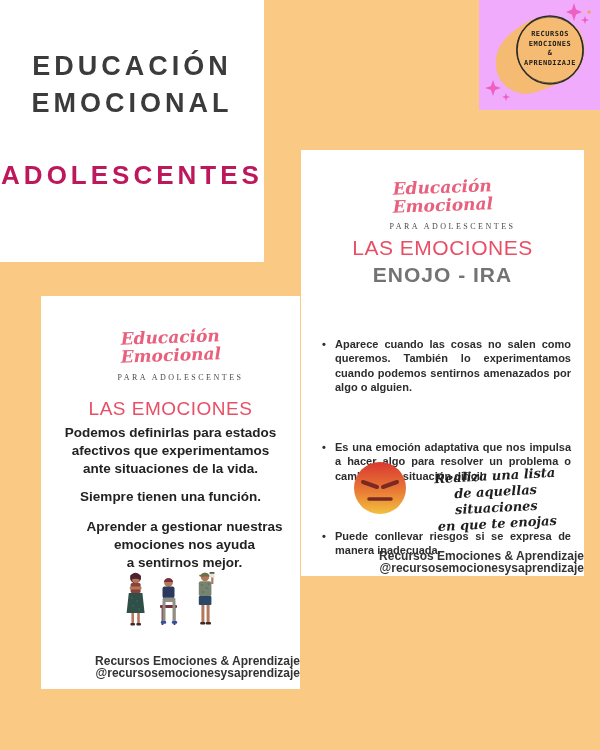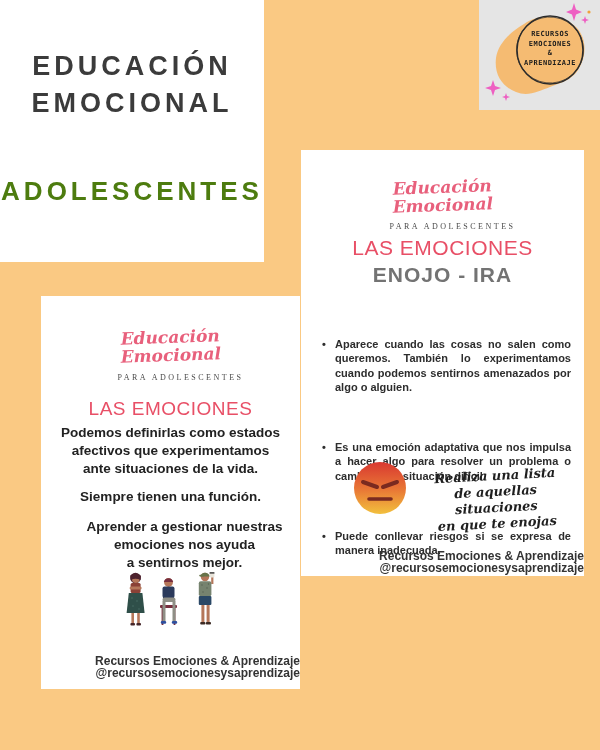--- a/index.html
+++ b/index.html
@@ -5,25 +5,25 @@
   html,body{margin:0;padding:0;}
   body{width:600px;height:750px;position:relative;overflow:hidden;
        font-family:"Liberation Sans",sans-serif;background:#FAC983;}
   .abs{position:absolute;}
   .preline{white-space:pre-line;}
 
   
   .hero{left:0;top:0;width:264px;height:262px;background:#ffffff;}
   .hero-title{left:0;top:48px;width:264px;text-align:center;
     font-size:27px;font-weight:700;letter-spacing:4px;line-height:37px;color:#3B3B3B;}
-  .hero-sub{left:0;top:176px;width:264px;text-align:center;
-    font-size:26px;font-weight:700;letter-spacing:4px;color:#4d7c0f;}
+  .hero-sub{left:0;top:160px;width:264px;text-align:center;
+    font-size:26px;font-weight:700;letter-spacing:4px;color:#be185d;}
 
   
-  .logo-block{left:479px;top:0;width:121px;height:110px;background:#e5e5e5;}
+  .logo-block{left:479px;top:0;width:121px;height:110px;background:#f0abfc;}
   .badge-text{left:30px;top:30px;width:82px;text-align:center;
     font-family:"DejaVu Sans Mono",monospace;font-size:7px;font-weight:700;
     letter-spacing:.5px;line-height:9.5px;color:#1c1c1c;}
 
   
   .card{background:#ffffff;}
   .card-right{left:301px;top:150px;width:283px;height:426px;}
   .card-left{left:41px;top:296px;width:259px;height:393px;}
 
   .brand-script{width:100%;text-align:center;
@@ -134,21 +134,21 @@
 </div>
 
 <div class="abs card card-left">
   <div class="abs brand-script">
     <div>Educación</div>
     <div>Emocional</div>
   </div>
   <div class="abs brand-tagline">PARA ADOLESCENTES</div>
   <div class="abs h-pink">LAS EMOCIONES</div>
 
-  <div class="abs para p1 preline">Podemos definirlas como estados
+  <div class="abs para p1 preline">Podemos definirlas para estados
 afectivos que experimentamos
 ante situaciones de la vida.</div>
   <div class="abs para p2 preline">Siempre tienen una función.</div>
   <div class="abs para p3 preline">Aprender a gestionar nuestras
 emociones nos ayuda
 a sentirnos mejor.</div>
 
   <svg class="abs illu" viewBox="0 0 100 62">
 
     <circle cx="14.5" cy="8" r="5.3" fill="#4E222E"></circle>

